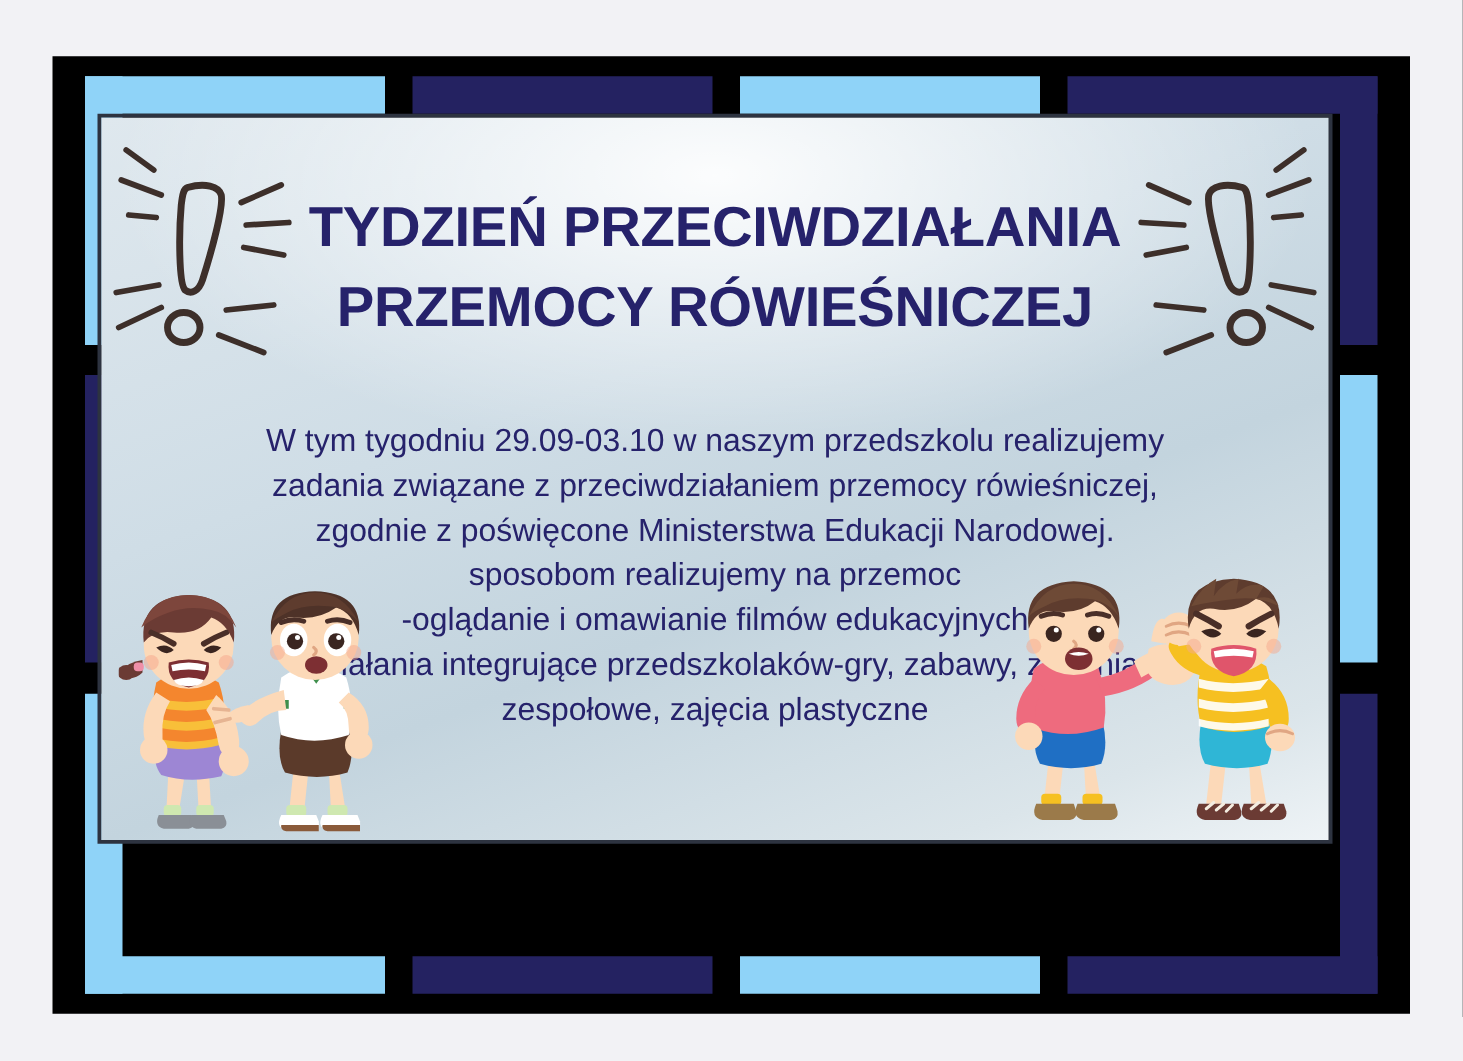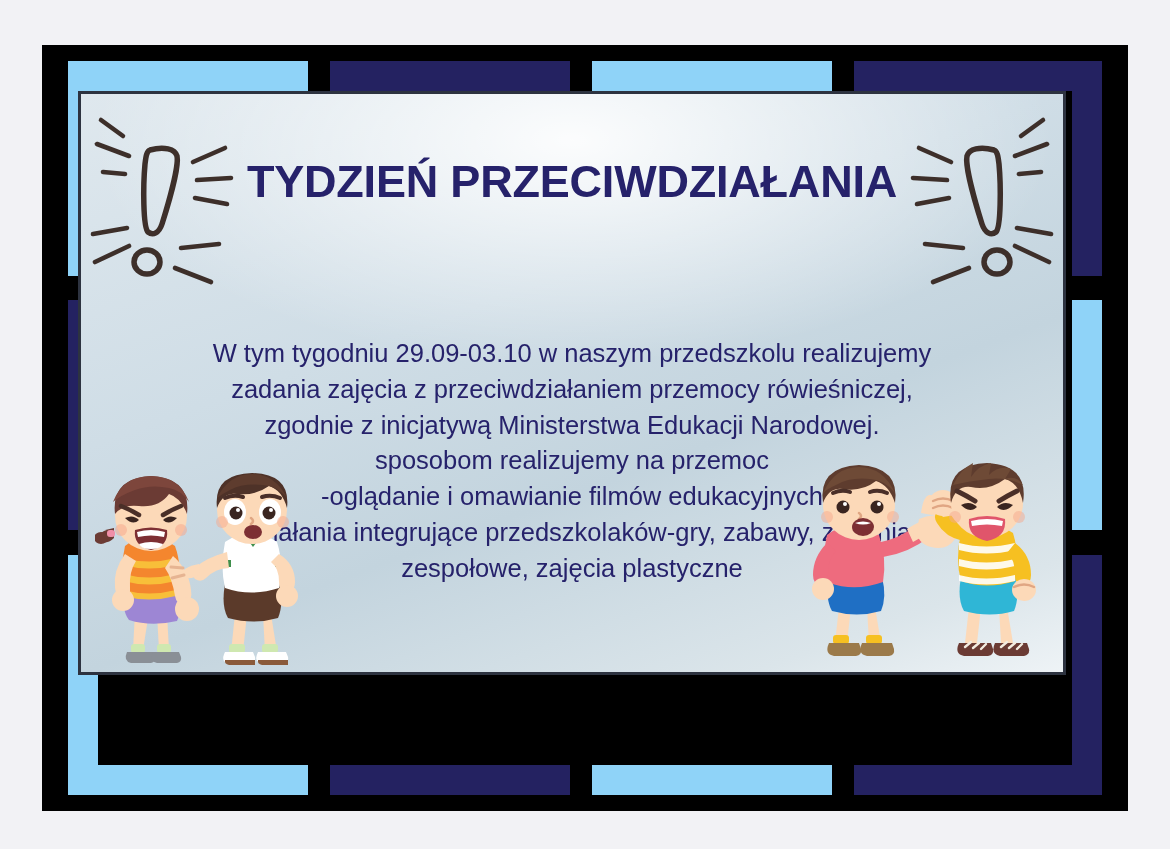--- a/index.html
+++ b/index.html
@@ -181,26 +181,27 @@
         <line x1="104" y1="46" x2="136" y2="32"></line>
         <line x1="108" y1="64" x2="142" y2="62"></line>
         <line x1="106" y1="82" x2="138" y2="88"></line>
         <line x1="92" y1="132" x2="130" y2="128"></line>
         <line x1="86" y1="152" x2="122" y2="166"></line>
       </g>
     </svg>
 
     <div id="title-block">
       <div class="title-line">TYDZIEŃ PRZECIWDZIAŁANIA</div>
+      <div class="title-line">PRZEMOCY RÓWIEŚNICZEJ</div>
     </div>
 
     <div id="body-block">
       <div class="body-line">W tym tygodniu 29.09-03.10 w naszym przedszkolu realizujemy</div>
-      <div class="body-line">zadania zajęcia z przeciwdziałaniem przemocy rówieśniczej,</div>
-      <div class="body-line">zgodnie z inicjatywą Ministerstwa Edukacji Narodowej.</div>
+      <div class="body-line">zadania związane z przeciwdziałaniem przemocy rówieśniczej,</div>
+      <div class="body-line">zgodnie z poświęcone Ministerstwa Edukacji Narodowej.</div>
       <div class="body-line">sposobom realizujemy na przemoc</div>
       <div class="body-line">-oglądanie i omawianie filmów edukacyjnych</div>
       <div class="body-line">-Działania integrujące przedszkolaków-gry, zabawy, zadania</div>
       <div class="body-line">zespołowe, zajęcia plastyczne</div>
     </div>
 
     <svg class="kids kids-left" viewBox="0 0 235 200">
 
       <path d="M40 140 L38 178 L48 178 L54 140 Z" fill="#fcd9b8"></path>
       <path d="M62 142 L64 178 L74 178 L72 142 Z" fill="#fcd9b8"></path>

